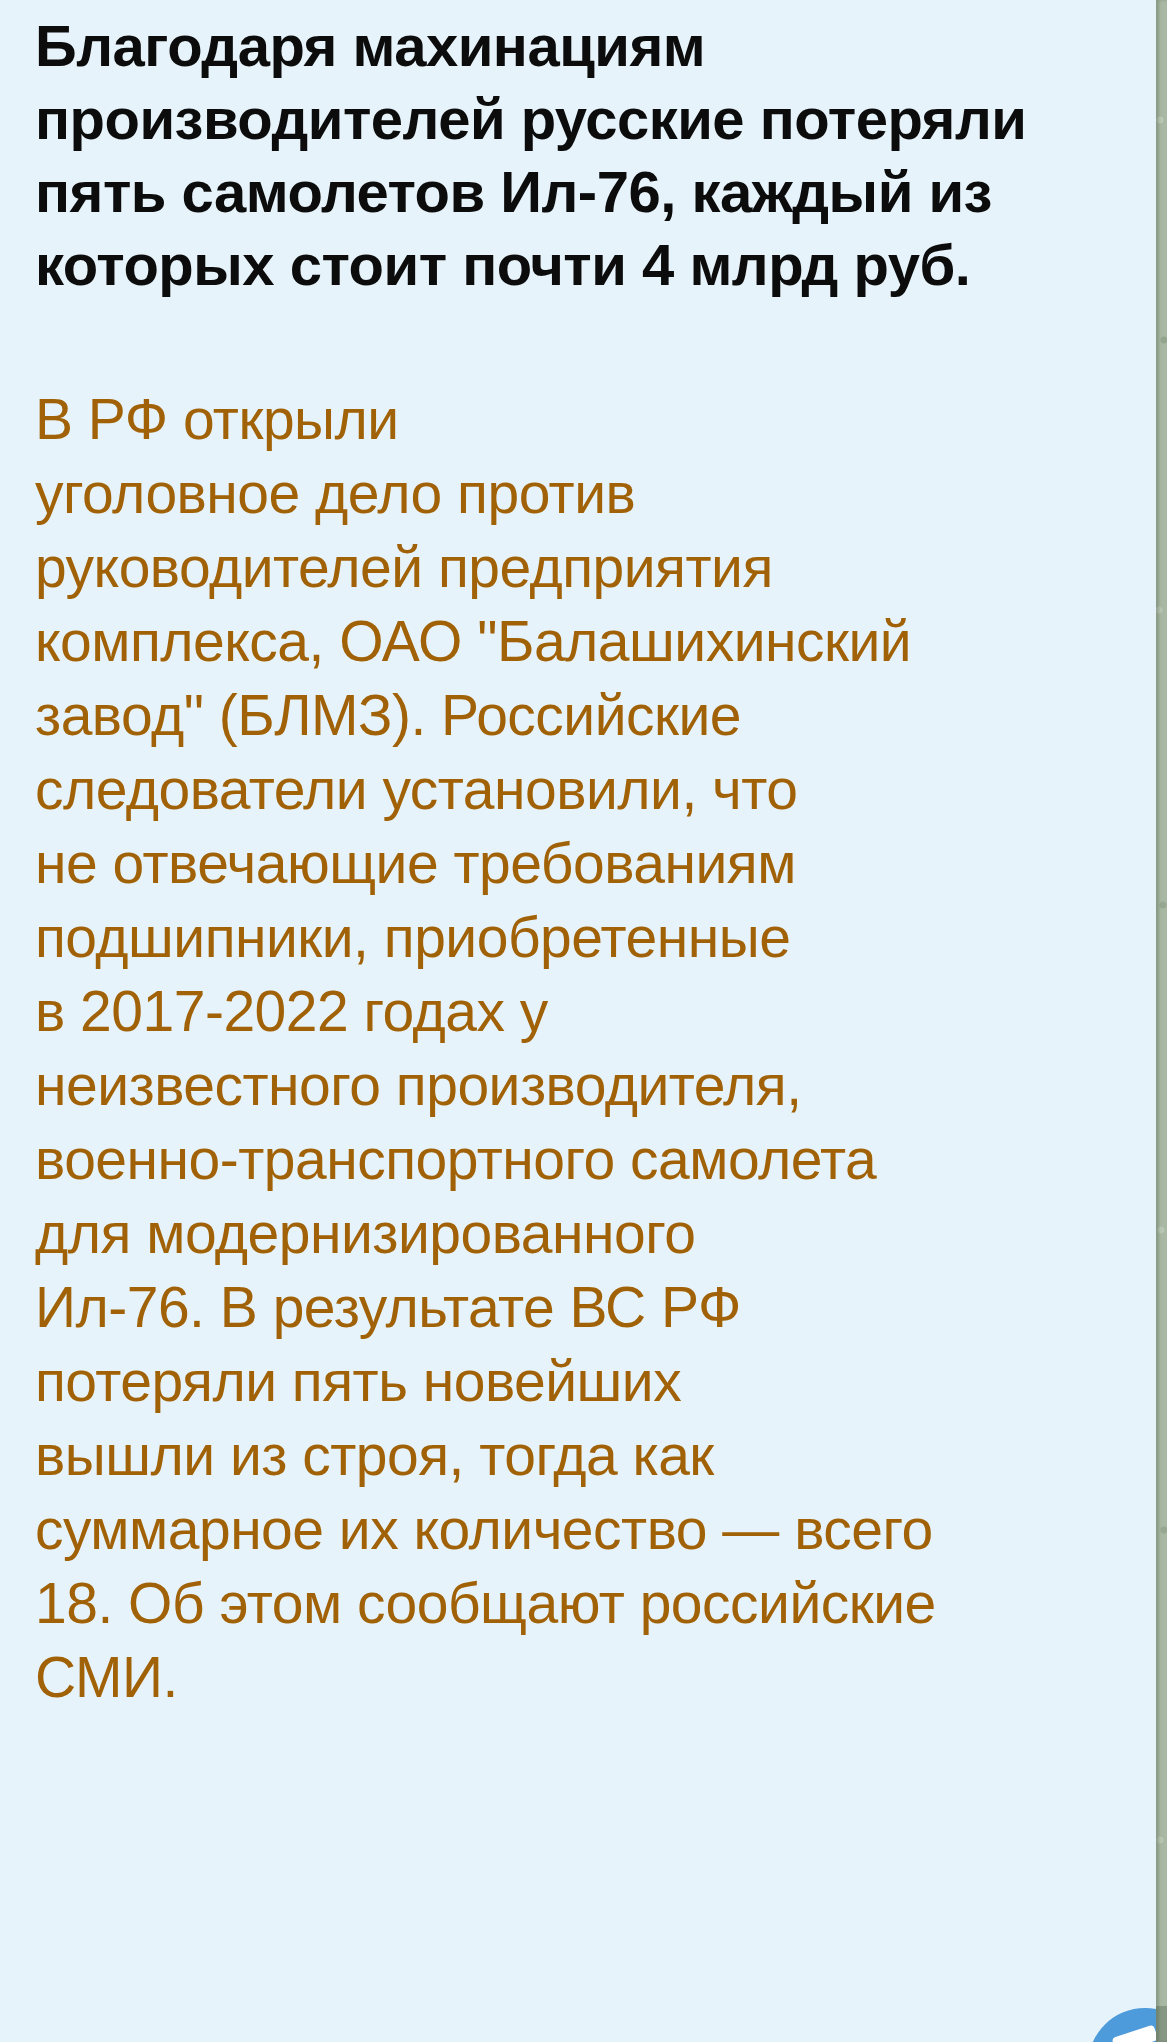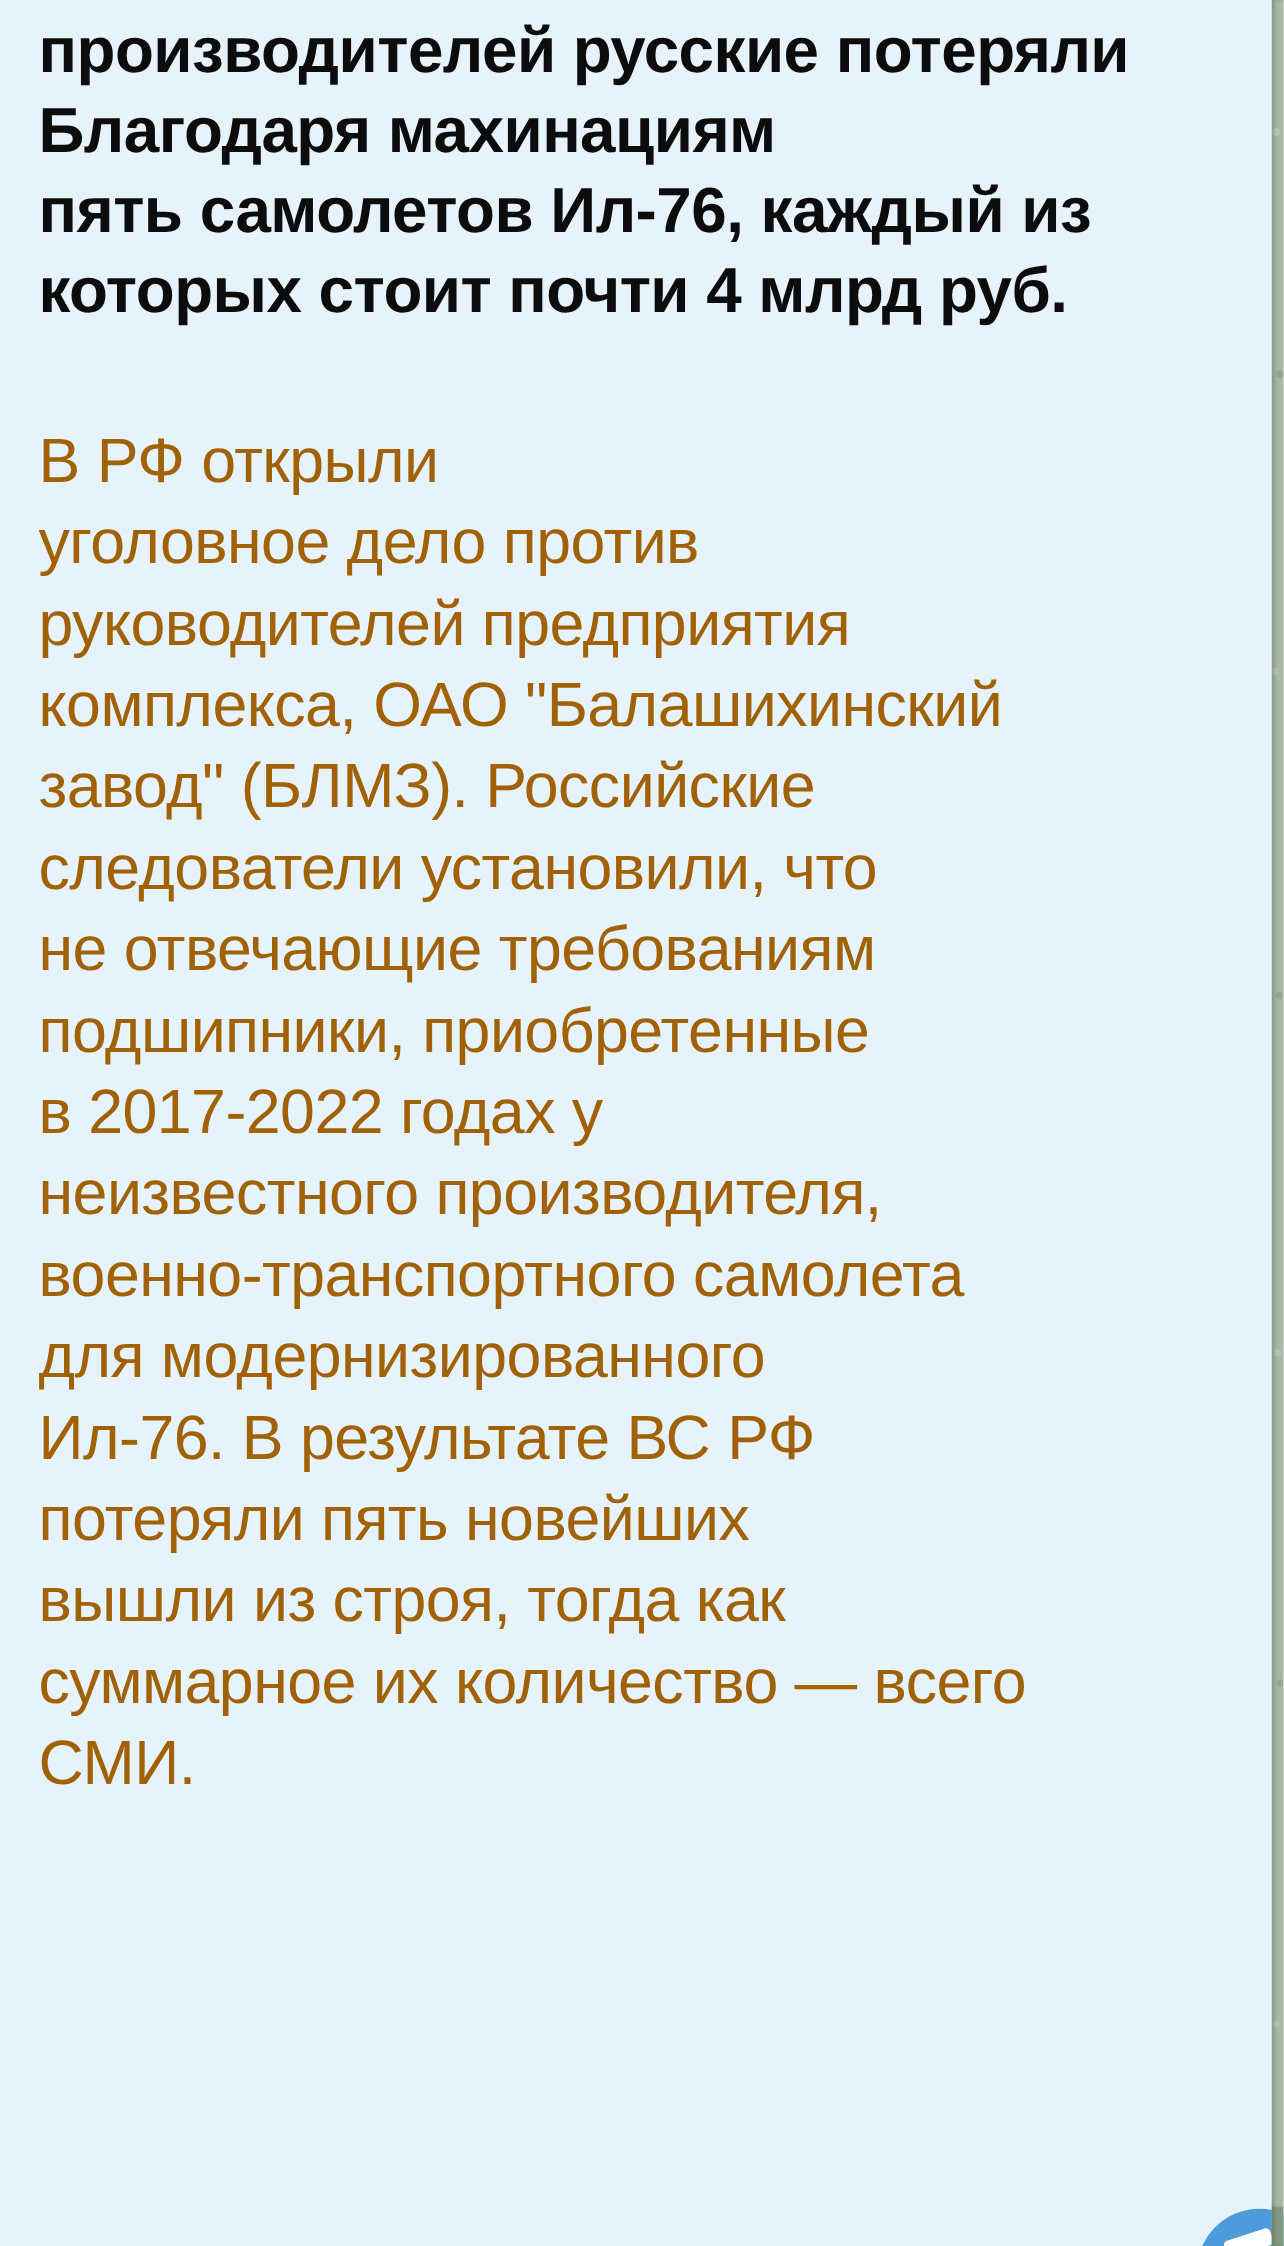--- a/index.html
+++ b/index.html
@@ -92,42 +92,43 @@
     transform: rotate(-18deg);
   }
 </style>
 </head>
 <body>
 
 <div class="screen">
 
   <div class="message-bubble">
     <div class="headline">
+        <div class="hline">Благодаря махинациям</div>
         <div class="hline">производителей русские потеряли</div>
-        <div class="hline">Благодаря махинациям</div>
         <div class="hline">пять самолетов Ил-76, каждый из</div>
         <div class="hline">которых стоит почти 4 млрд руб.</div>
       </div>
     <div class="body-text">
         <div class="bline">В РФ открыли</div>
         <div class="bline">уголовное дело против</div>
         <div class="bline">руководителей предприятия</div>
         <div class="bline">комплекса, ОАО "Балашихинский</div>
         <div class="bline">завод" (БЛМЗ). Российские</div>
         <div class="bline">следователи установили, что</div>
         <div class="bline">не отвечающие требованиям</div>
         <div class="bline">подшипники, приобретенные</div>
         <div class="bline">в 2017-2022 годах у</div>
         <div class="bline">неизвестного производителя,</div>
         <div class="bline">военно-транспортного самолета</div>
         <div class="bline">для модернизированного</div>
         <div class="bline">Ил-76. В результате ВС РФ</div>
         <div class="bline">потеряли пять новейших</div>
         <div class="bline">вышли из строя, тогда как</div>
         <div class="bline">суммарное их количество — всего</div>
+        <div class="bline">18. Об этом сообщают российские</div>
         <div class="bline">СМИ.</div>
       </div>
   </div>
 
   <div class="fab">
     <div class="fab-arrow"></div>
   </div>
 
   <div class="wallpaper-strip"></div>
 

